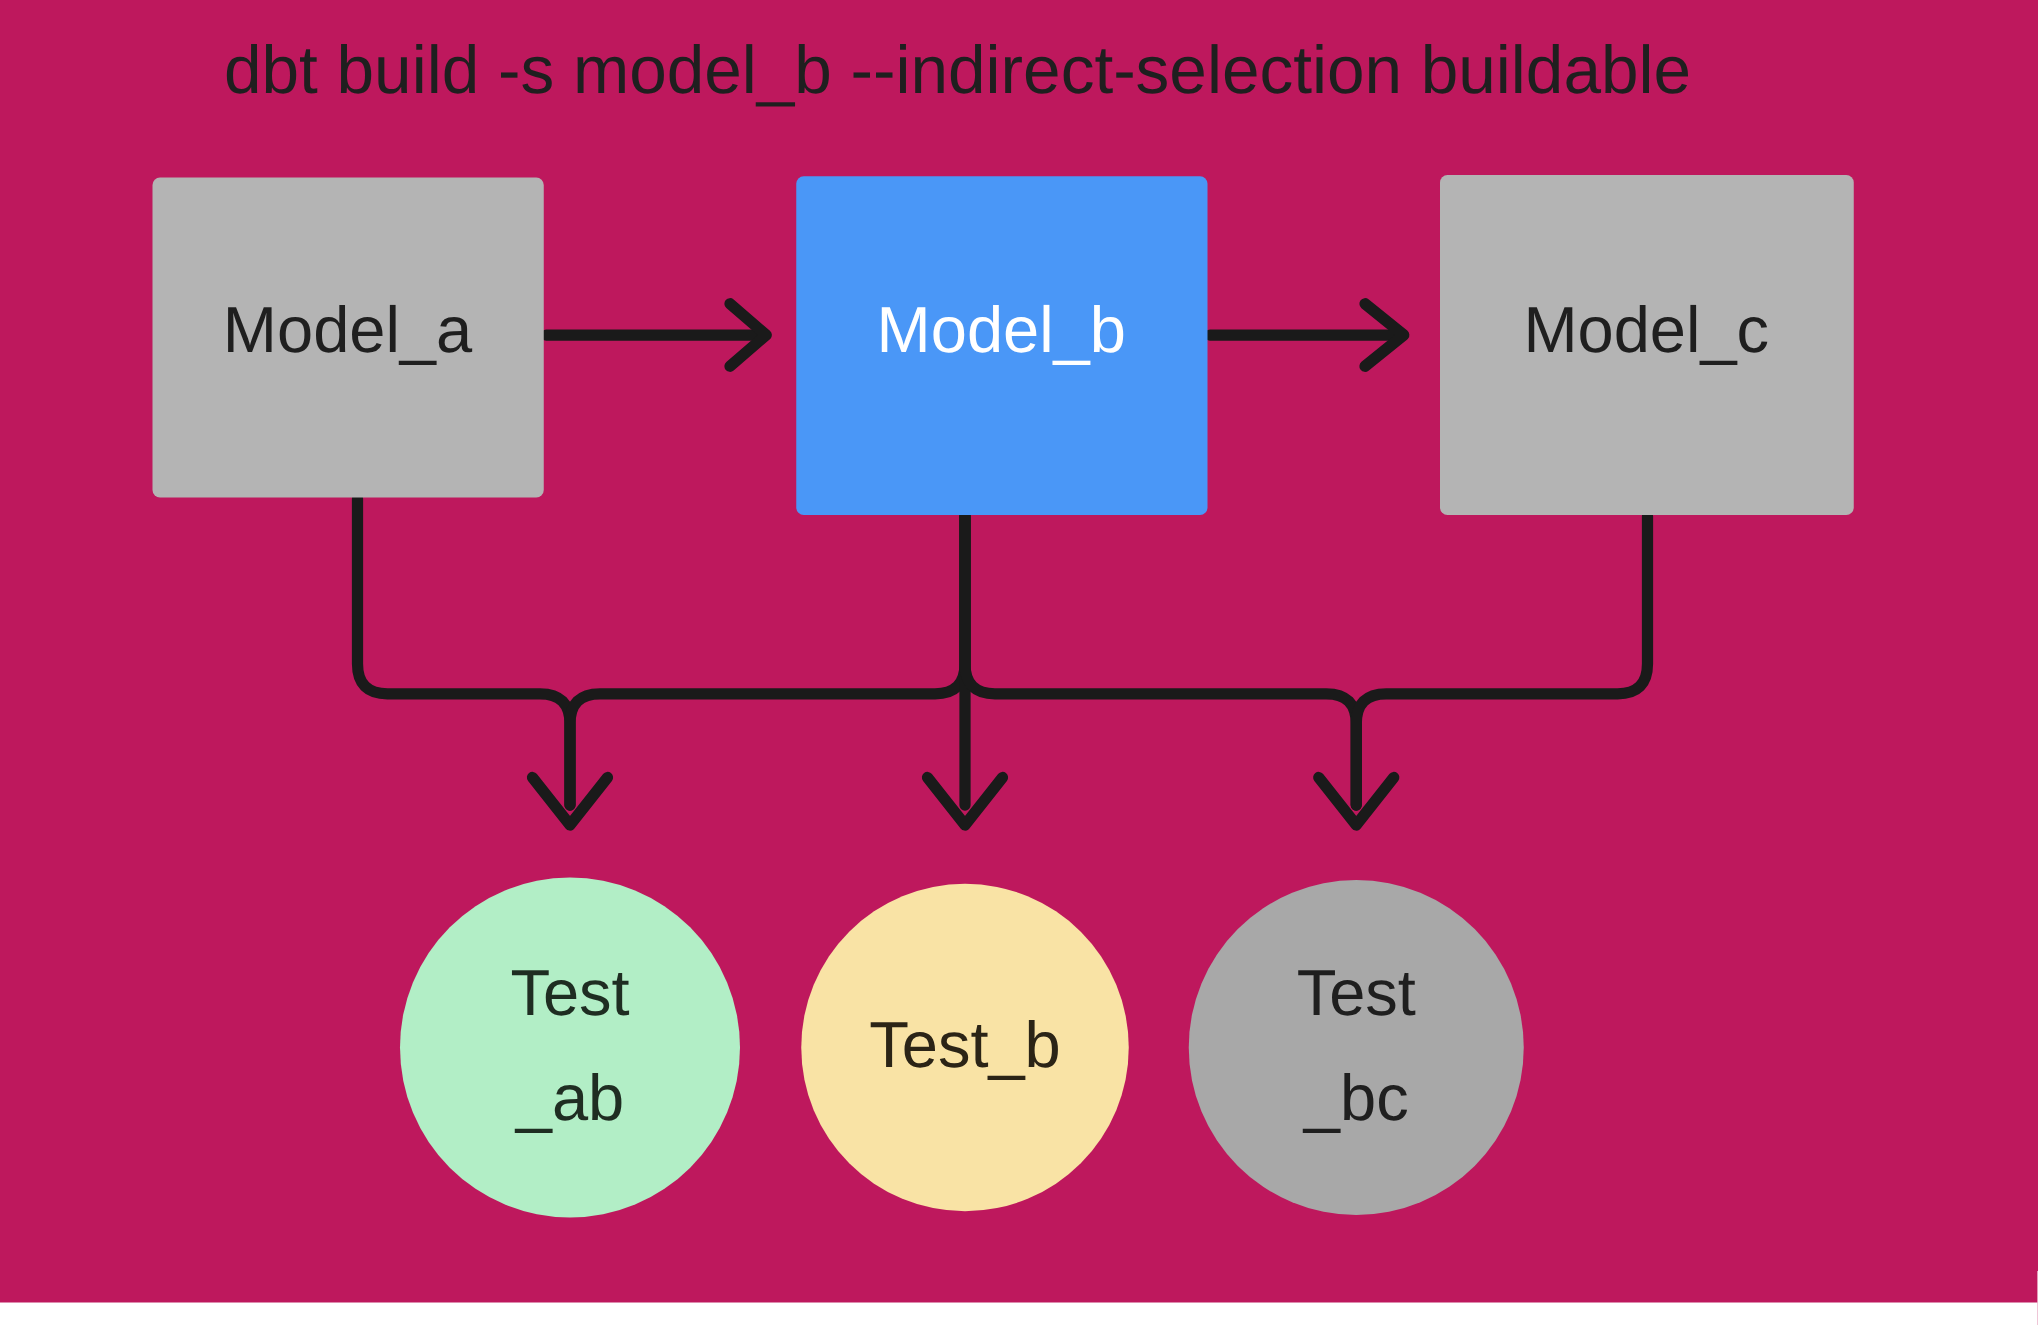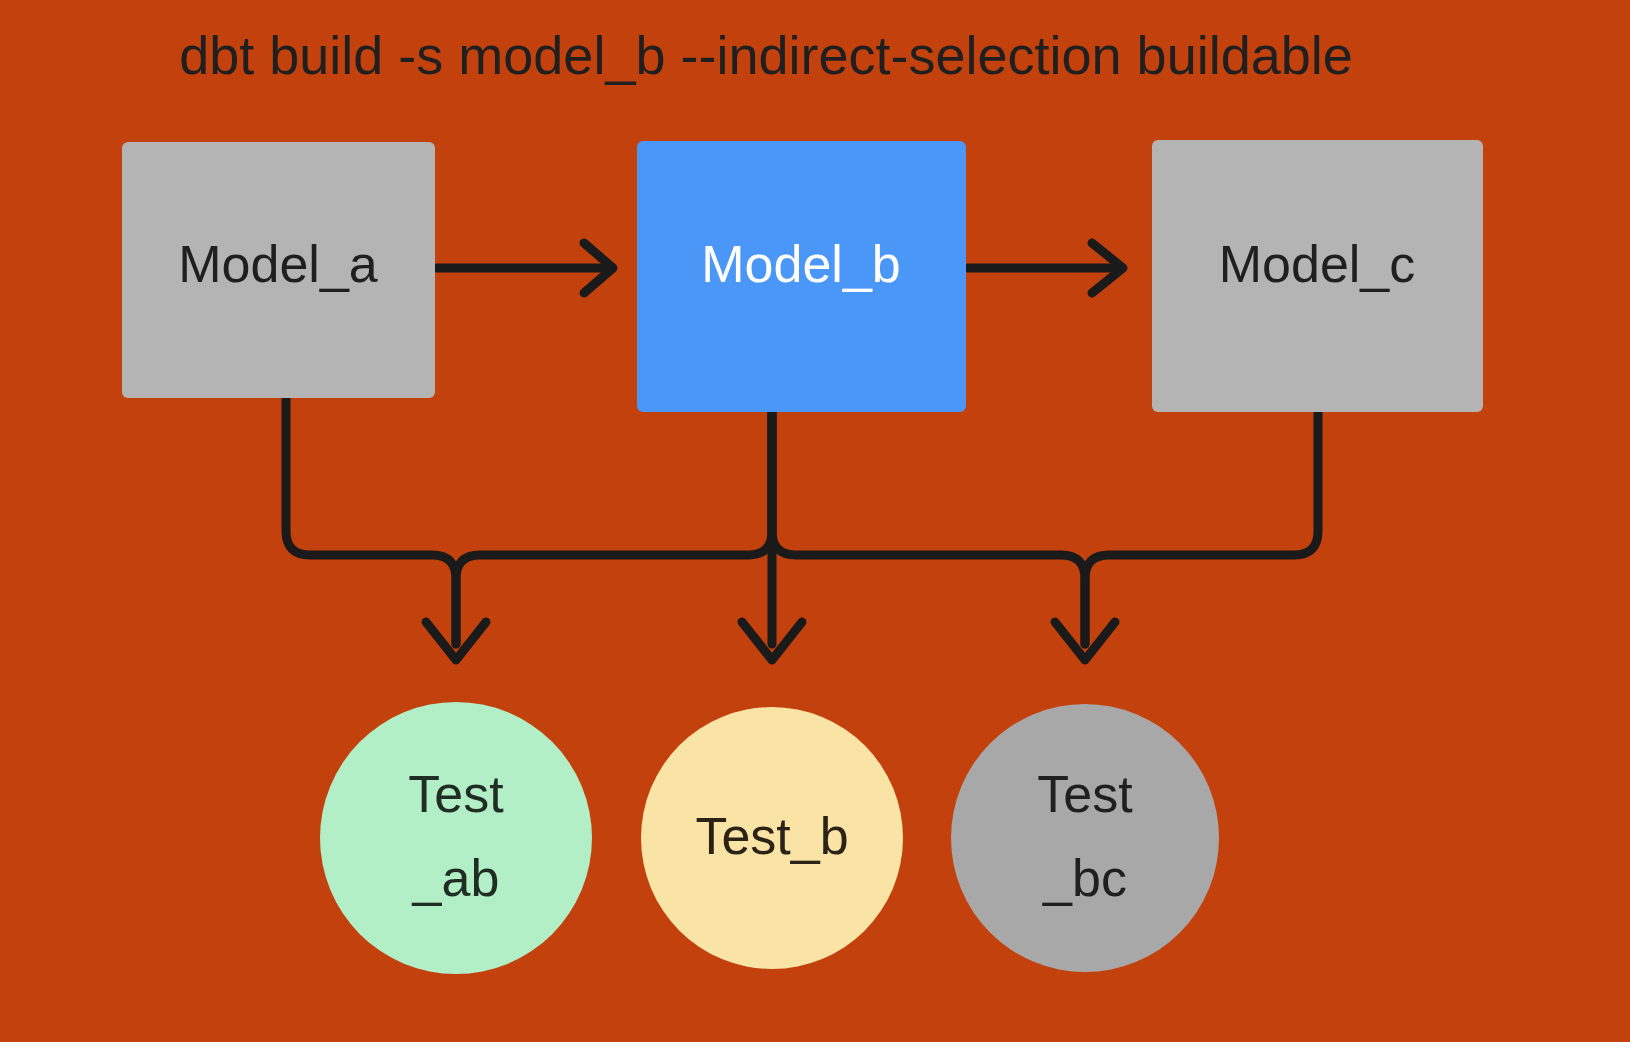--- a/index.html
+++ b/index.html
@@ -10,21 +10,21 @@
   body {
     width: 1630px;
     height: 1060px;
     font-family: "Liberation Sans", sans-serif;
     overflow: hidden;
   }
   #diagram-root {
     position: relative;
     width: 1630px;
     height: 1042px;
-    background: #c2410c;
+    background: #be185d;
   }
   svg.canvas {
     position: absolute;
     top: 0;
     left: 0;
     width: 1630px;
     height: 1060px;
     display: block;
   }
   .node-label {

